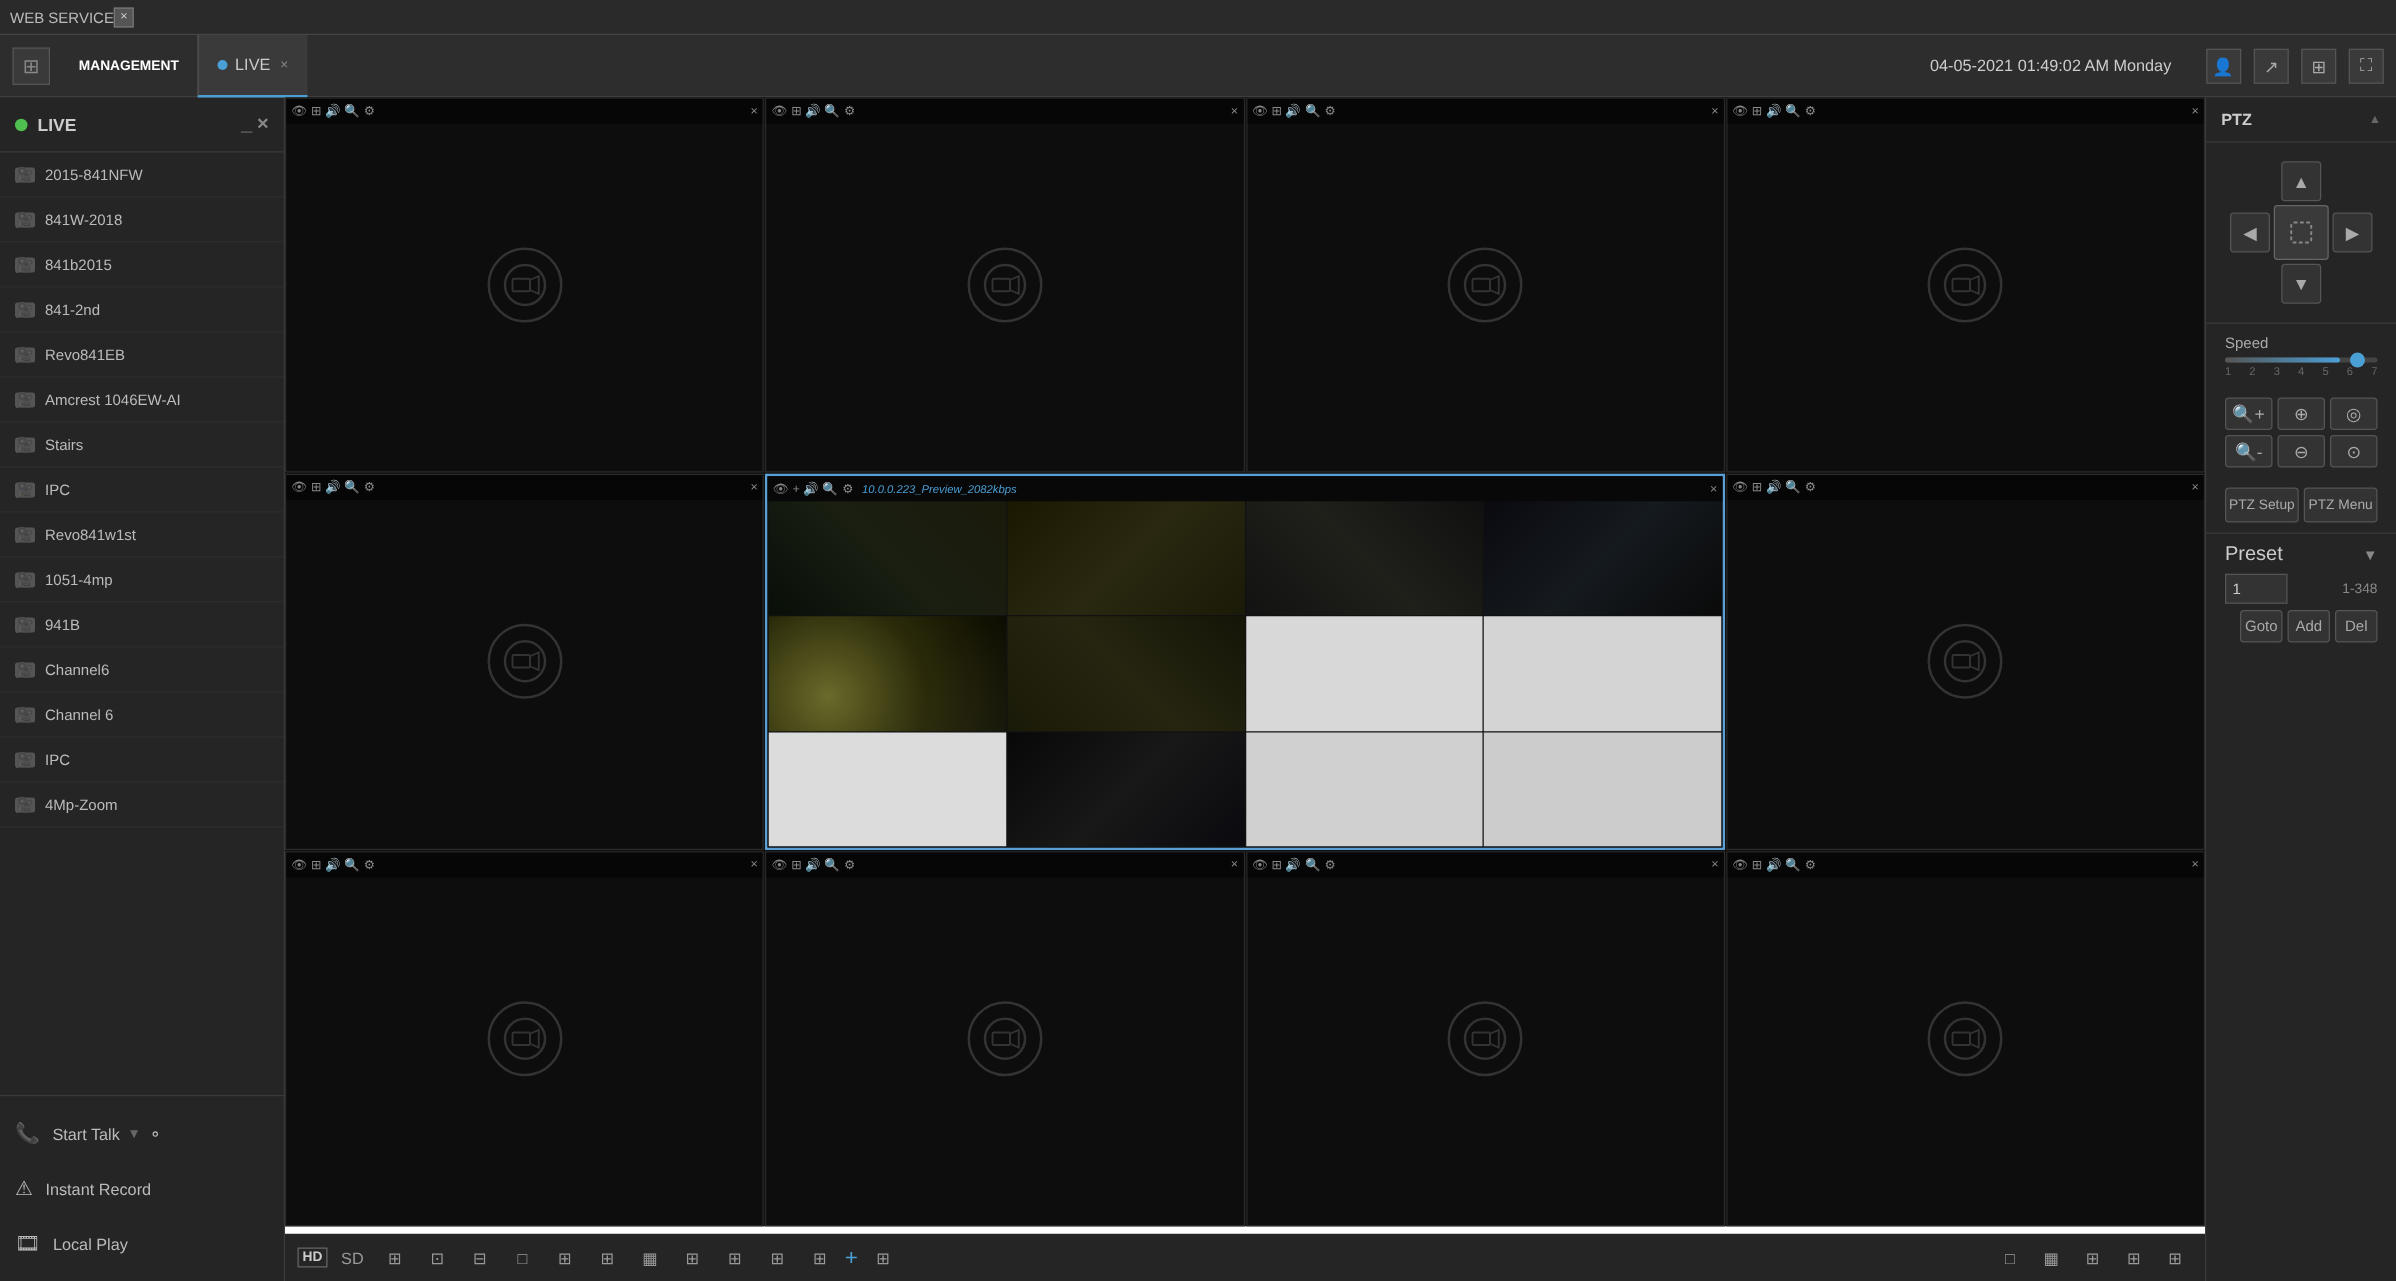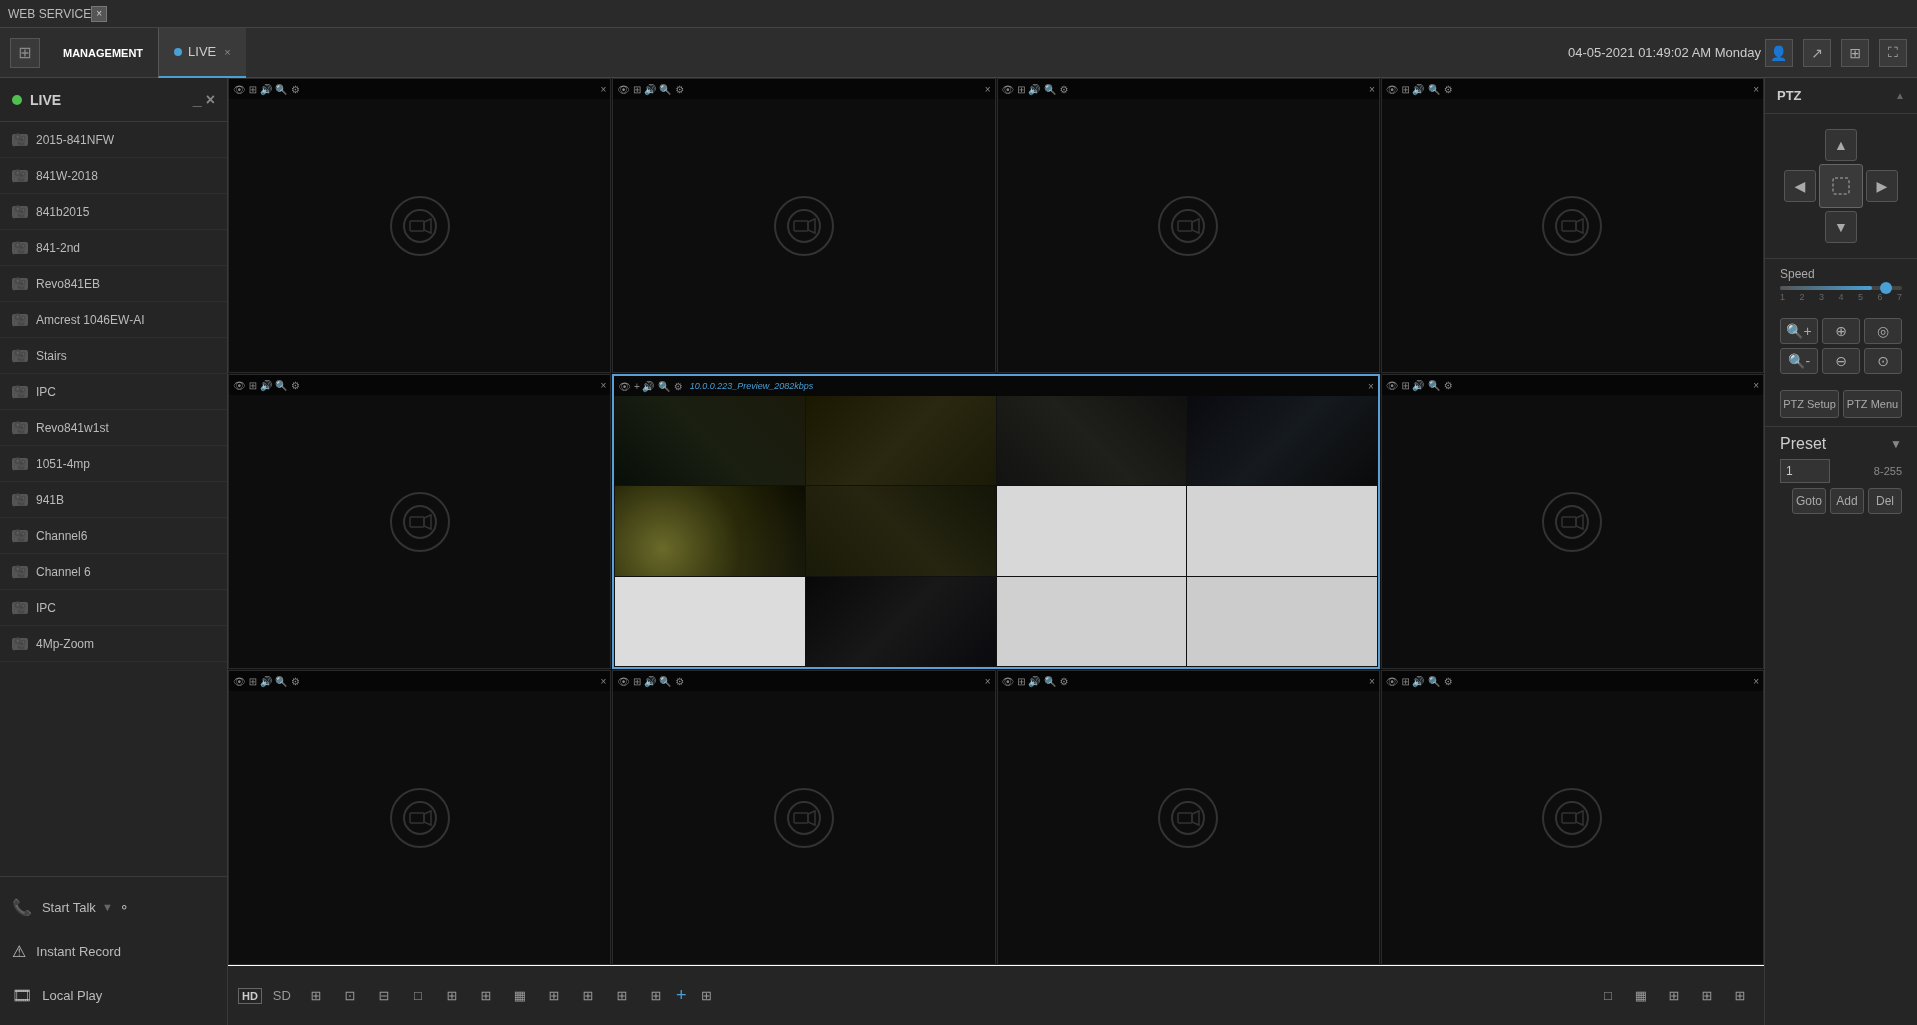--- a/index.html
+++ b/index.html
@@ -74,21 +74,21 @@
     .nav-tab .close-tab {
       margin-left: 8px;
       font-size: 11px;
       color: #888;
       cursor: pointer;
     }
     .nav-spacer { flex: 1; }
     .nav-datetime {
       font-size: 13px;
       color: #ccc;
-      margin-right: 4px;
+      margin-right: 28px;
     }
     .nav-icons {
       display: flex;
       gap: 10px;
     }
     .nav-icon {
       width: 28px; height: 28px;
       background: #3a3a3a;
       border: 1px solid #555;
       display: flex; align-items: center; justify-content: center;
@@ -209,23 +209,23 @@
       align-items: center;
       padding: 0 4px;
       font-size: 10px;
       color: #888;
       gap: 3px;
     }
     .camera-toolbar .close-x { margin-left: auto; }
 
     
     .bottom-toolbar {
-      height: 60px;
+      height: 44px;
       background: #252525;
-      border-top: 1px solid #ffffff;
+      border-top: 6px solid #ffffff;
       display: flex;
       align-items: center;
       padding: 0 10px;
       gap: 6px;
     }
     .toolbar-btn {
       width: 28px; height: 28px;
       display: flex; align-items: center; justify-content: center;
       cursor: pointer;
       color: #999;
@@ -903,21 +903,21 @@
       <div class="ptz-tab-btn">PTZ Menu</div>
     </div>
 
     <div class="ptz-preset">
       <div class="ptz-preset-header">
         <span class="ptz-preset-label">Preset</span>
         <span class="ptz-preset-arrow">▼</span>
       </div>
       <div class="preset-input-row">
         <input class="preset-input" type="text" value="1" style="">
-        <span class="preset-range">8-255</span>
+        <span class="preset-range">1-348</span>
       </div>
       <div class="preset-buttons">
         <div class="preset-btn">Goto</div>
         <div class="preset-btn">Add</div>
         <div class="preset-btn">Del</div>
       </div>
     </div>
 
     <div style="flex:1; min-height:40px;"></div>
 

